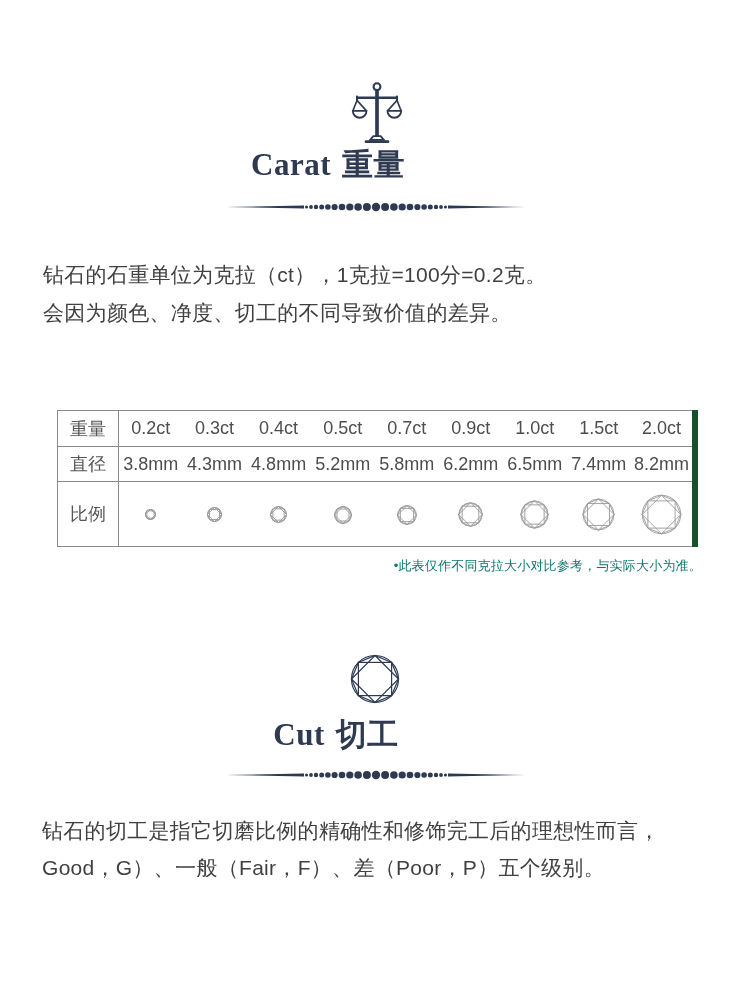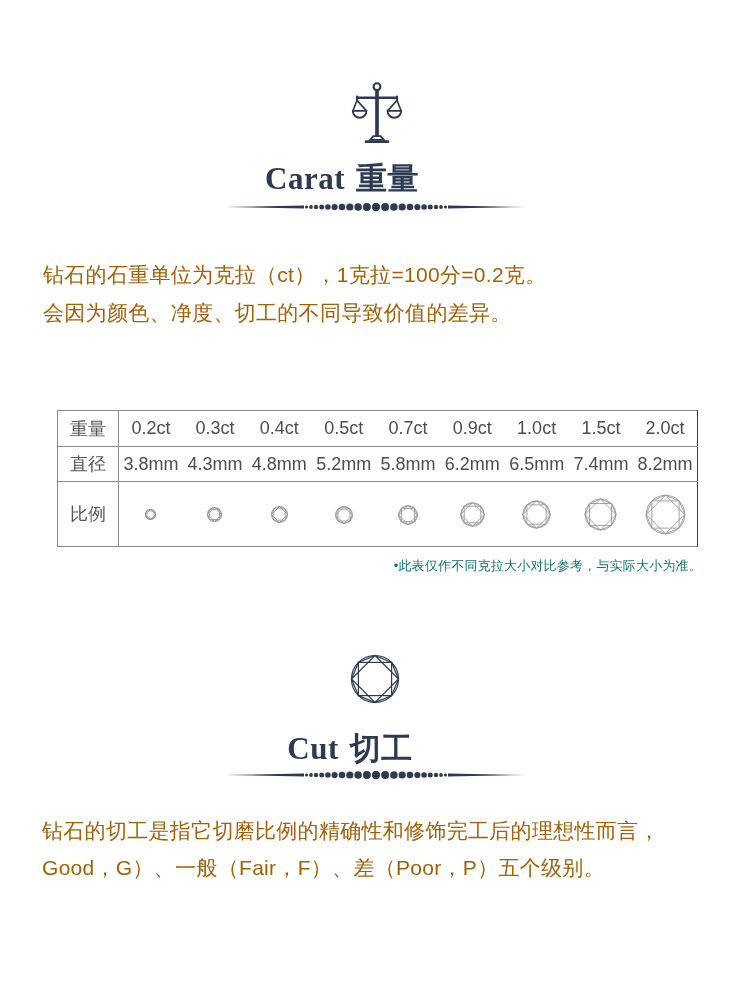--- a/index.html
+++ b/index.html
@@ -7,54 +7,54 @@
     position:relative;width:752px;height:995px;background:#ffffff;
     font-family:"Liberation Sans",sans-serif;overflow:hidden;
   }
   
   .hero-icon{position:absolute;left:350px;}
   #balance-icon{top:82px;width:54px;height:62px;}
   #gem-icon{top:654px;width:50px;height:50px;}
   
   .sec-title{
     position:absolute;left:0;width:656px;text-align:center;
-    color:#2e3a52;font-size:31px;line-height:34px;margin:14px;font-weight:700;
+    color:#2e3a52;font-size:31px;line-height:34px;margin:0;font-weight:700;
     letter-spacing:0.5px;
   }
   #carat-title{top:148px;}
   #cut-title{top:718px;padding-left:8px;}
   .title-en{font-family:"Liberation Serif",serif;}
   .title-zh{margin-left:11px;font-family:"Liberation Sans",sans-serif;}
   
   .divider{position:absolute;left:226px;width:300px;height:16px;}
   #divider-carat{top:199px;}
   #divider-cut{top:767px;}
   
   .para{
-    position:absolute;color:#a16207;font-size:21px;
+    position:absolute;color:#404040;font-size:21px;
     white-space:pre;letter-spacing:0.3px;
   }
   #carat-para{left:43px;top:256px;line-height:38px;}
   #cut-para{left:42px;top:812px;line-height:37px;}
   .para .line{height:inherit;}
   
   .size-table{
     position:absolute;left:57px;top:410px;width:641px;
     border-collapse:collapse;table-layout:fixed;
     color:#4d4d4d;font-size:18px;
   }
   .size-table td{
     border-top:1px solid #8a8a8a;border-bottom:1px solid #8a8a8a;
     text-align:center;vertical-align:middle;padding:0;
   }
   .size-table td.rowlabel{
     border-left:1px solid #8a8a8a;border-right:1px solid #8a8a8a;
     width:60px;color:#555555;
   }
-  .size-table td:last-child{border-right:1px solid #14532d;}
+  .size-table td:last-child{border-right:6px solid #14532d;}
   .size-table tr.r-weight td{height:35px;}
   .size-table tr.r-diam td{height:34px;}
   .size-table tr.r-prop td{height:64px;}
   .size-table td .gem{display:inline-block;vertical-align:middle;}
   
   .table-note{
     position:absolute;right:50px;top:557px;color:#0f766e;font-size:13px;
     letter-spacing:0.2px;
   }
 </style>

